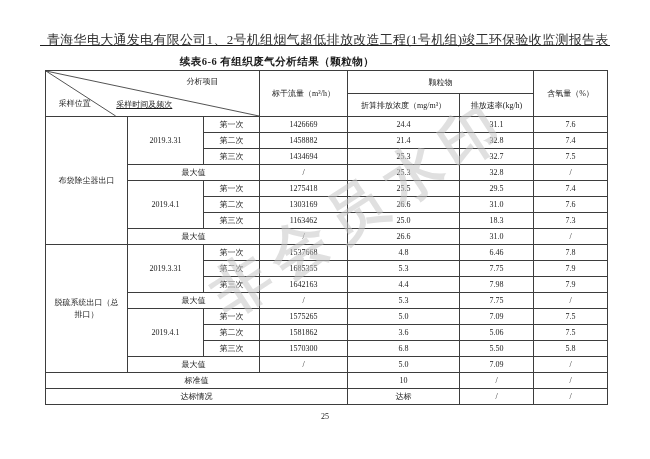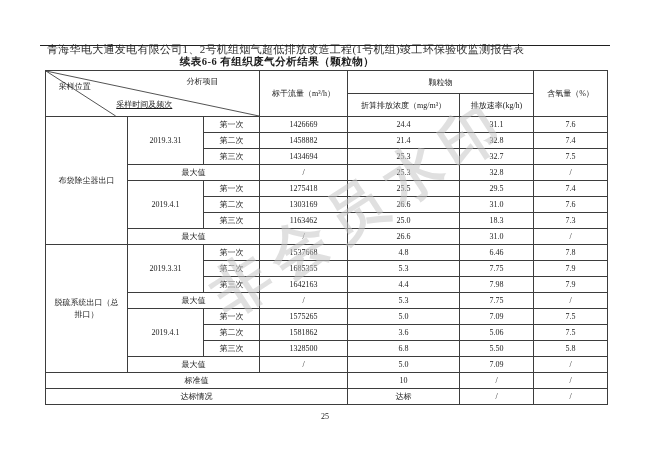--- a/index.html
+++ b/index.html
@@ -2,22 +2,22 @@
 <html><head>
 <meta charset="utf-8">
 <style>
   html,body { margin:0; padding:0; }
   body {
     width:650px; height:459px; background:#ffffff; position:relative;
     font-family:"Liberation Serif","DejaVu Serif",serif; color:#1a1a1a;
     overflow:hidden;
   }
   .header-line {
-    position:absolute; top:42px; left:47px; width:560px;
-    font-size:11px; color:#2f2f2f; letter-spacing:0.3px; white-space:nowrap;
+    position:absolute; top:31px; left:47px; width:560px;
+    font-size:13px; color:#2f2f2f; letter-spacing:0.3px; white-space:nowrap;text-decoration:underline;
   }
   .top-rule {
     position:absolute; top:45px; left:40px; width:570px; height:1px;
     background:#1f1f1f;
   }
   .doc-title {
     position:absolute; top:55px; left:0; width:554px; text-align:center;
     font-weight:bold; font-size:10.5px; letter-spacing:0.5px;
   }
   .watermark {
@@ -35,21 +35,21 @@
     border:1px solid #3d3d3d; text-align:center; vertical-align:middle;
     font-size:8px; padding:0; overflow:hidden; background:transparent;
   }
   .report-table thead td { height:22px; }
   .report-table tbody td { height:15px; }
   .corner { position:relative; }
   .corner svg { position:absolute; top:0; left:0; width:100%; height:100%; }
   .corner .lbl { position:absolute; font-size:8px; white-space:nowrap; }
   .lbl-analysis { top:5px; left:66%; }
   .lbl-time { bottom:6px; left:33%;text-decoration:underline; }
-  .lbl-location { bottom:24px; left:6%; }
+  .lbl-location { bottom:7px; left:6%; }
   .loc { white-space:pre-line; line-height:1.4; }
   .page-number {
     position:absolute; top:412px; left:0; width:650px; text-align:center;
     font-size:8px; color:#222;
   }
 </style>
 </head>
 <body>
 
 <div class="header-line">青海华电大通发电有限公司1、2号机组烟气超低排放改造工程(1号机组)竣工环保验收监测报告表</div>
@@ -191,21 +191,21 @@
       </tr>
       <tr>
         <td>第二次</td>
         <td>1581862</td>
         <td>3.6</td>
         <td>5.06</td>
         <td>7.5</td>
       </tr>
       <tr>
         <td>第三次</td>
-        <td>1328500</td>
+        <td>1570300</td>
         <td>6.8</td>
         <td>5.50</td>
         <td>5.8</td>
       </tr>
       <tr>
         <td colspan="2">最大值</td>
         <td>/</td>
         <td>5.0</td>
         <td>7.09</td>
         <td>/</td>

